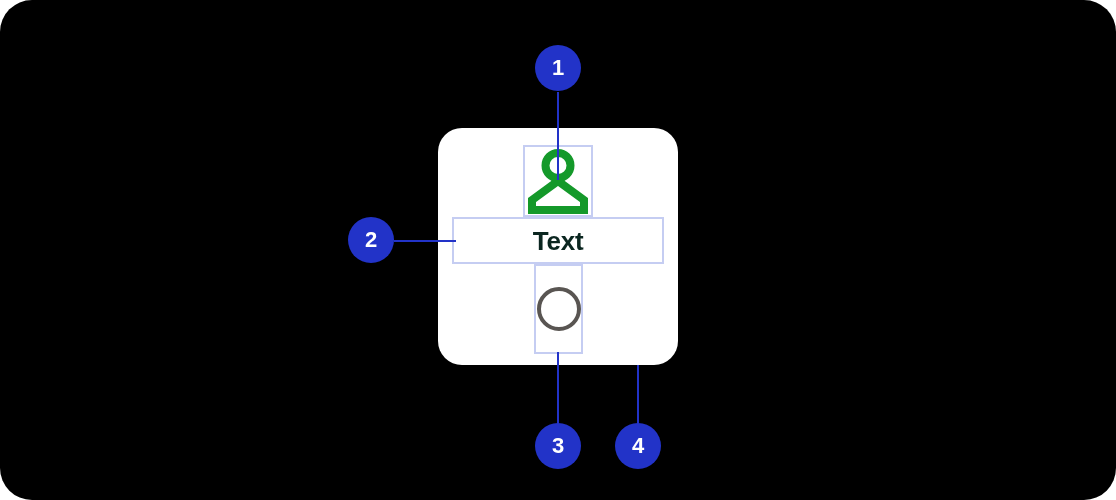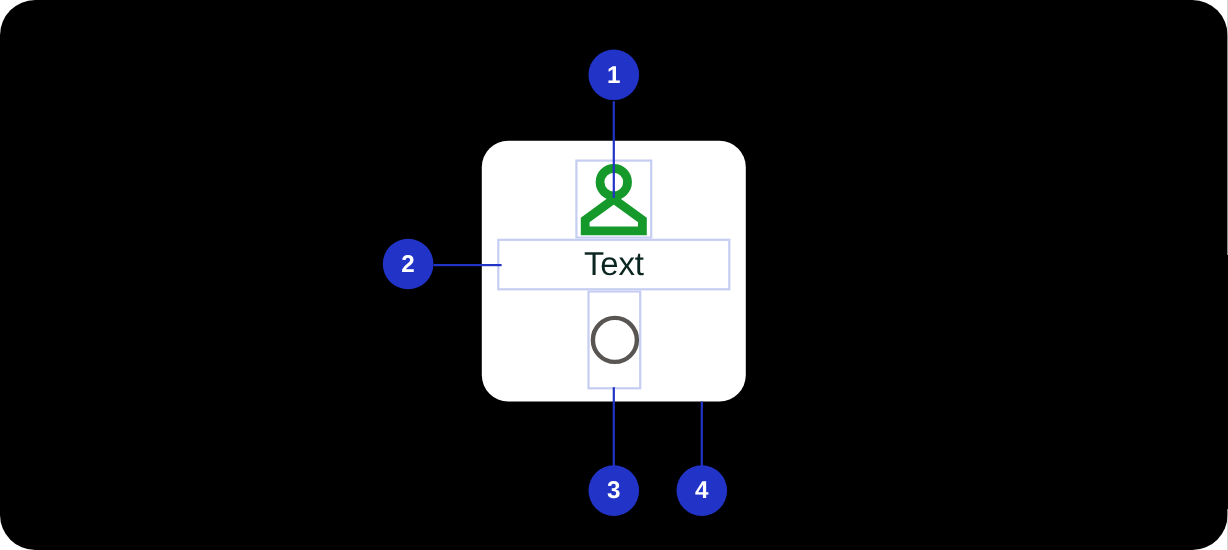--- a/index.html
+++ b/index.html
@@ -66,22 +66,22 @@
     width: 49px;
     height: 90px;
     display: flex;
     align-items: center;
     justify-content: center;
   }
 
   
   #text-label {
     font-family: "Liberation Sans", sans-serif;
-    font-size: 30px;
-    font-weight: normal;
+    font-size: 26px;
+    font-weight: bold;
     color: #0b2620;
     letter-spacing: -0.2px;
     line-height: 1;
   }
 
   
   #avatar-icon {
     position: absolute;
     left: 520px;
     top: 148px;

